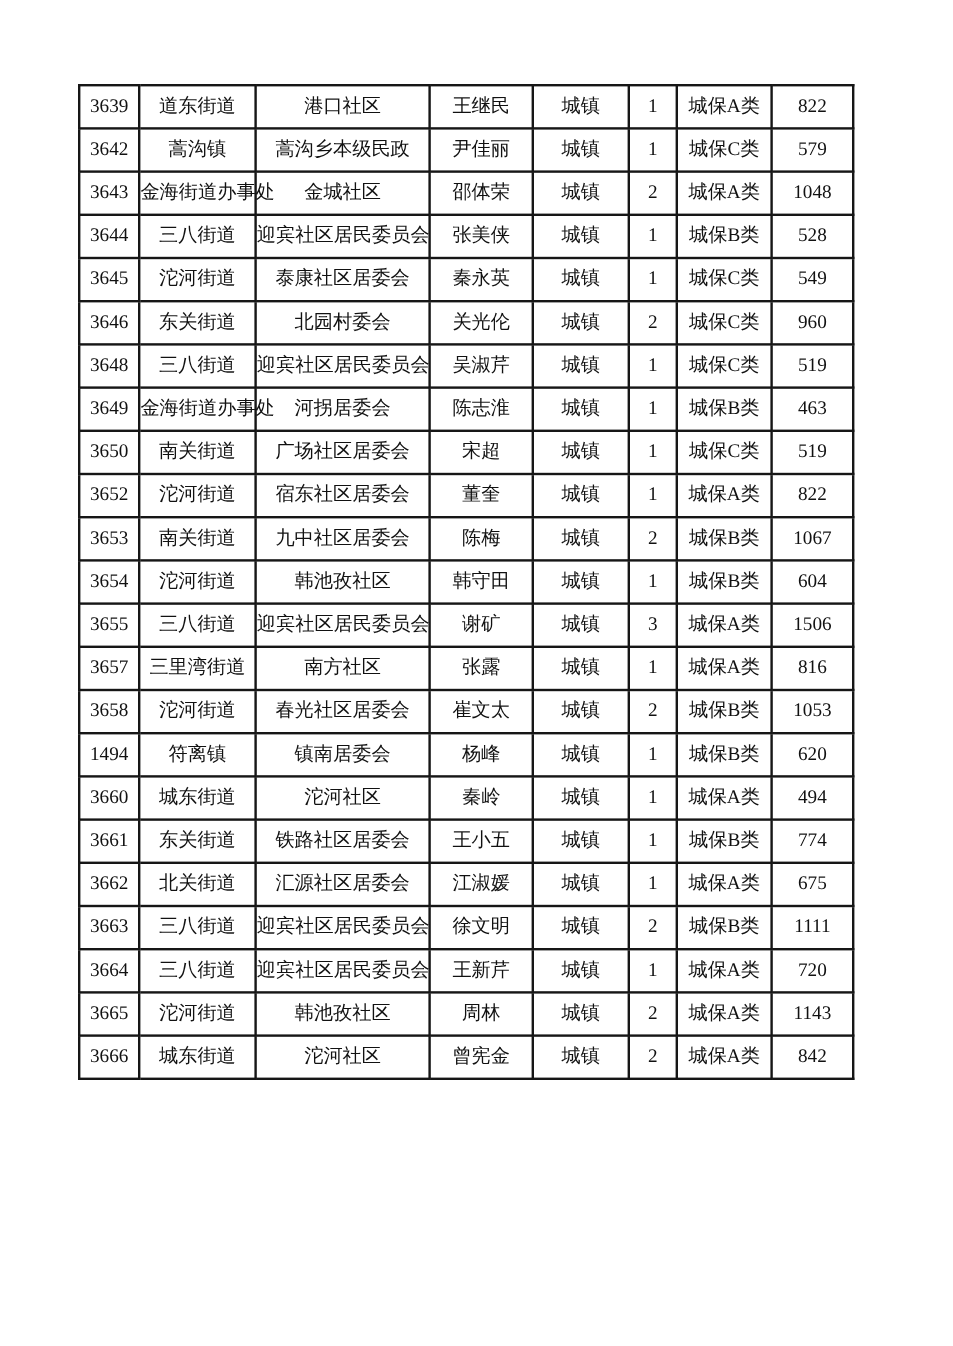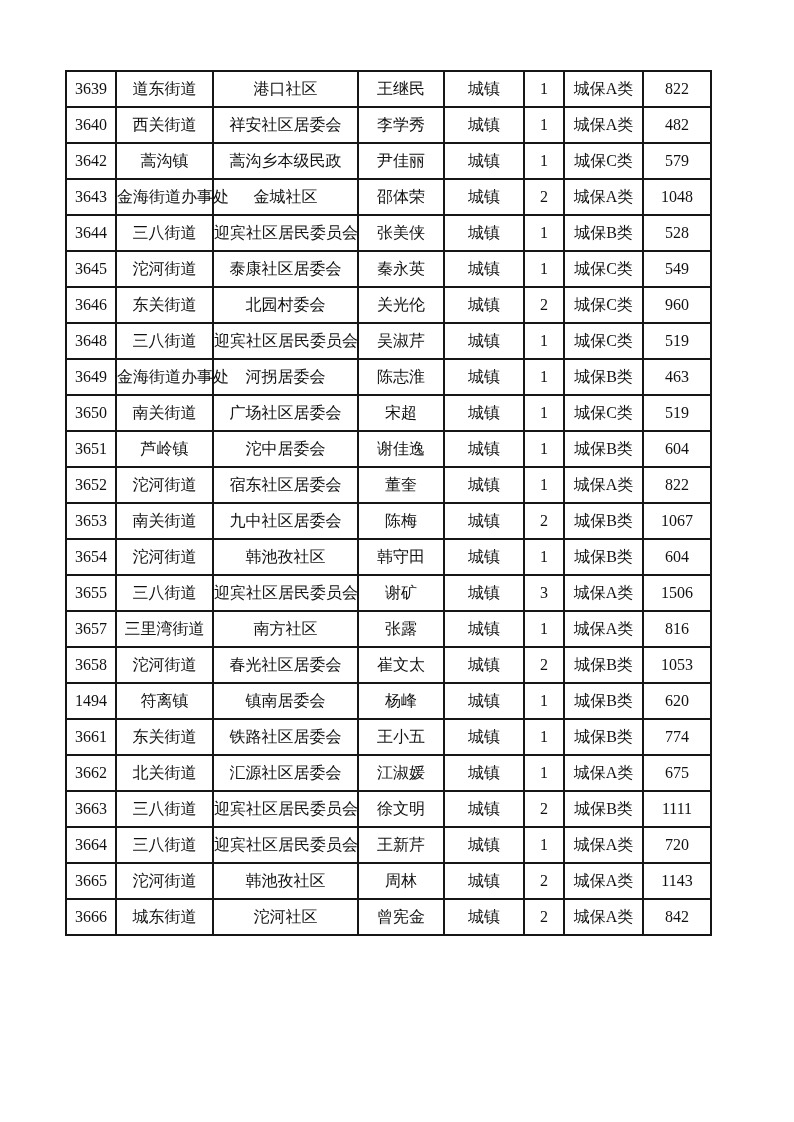--- a/index.html
+++ b/index.html
@@ -66,30 +66,20 @@
           <td>3639</td>
           <td>道东街道</td>
           <td>港口社区</td>
           <td>王继民</td>
           <td>城镇</td>
           <td>1</td>
           <td>城保A类</td>
           <td>822</td>
         </tr>
         <tr>
-          <td>3640</td>
-          <td>西关街道</td>
-          <td>祥安社区居委会</td>
-          <td>李学秀</td>
-          <td>城镇</td>
-          <td>1</td>
-          <td>城保A类</td>
-          <td>482</td>
-        </tr>
-        <tr>
           <td>3642</td>
           <td>蒿沟镇</td>
           <td>蒿沟乡本级民政</td>
           <td>尹佳丽</td>
           <td>城镇</td>
           <td>1</td>
           <td>城保C类</td>
           <td>579</td>
         </tr>
         <tr>
@@ -156,30 +146,20 @@
           <td>3650</td>
           <td>南关街道</td>
           <td>广场社区居委会</td>
           <td>宋超</td>
           <td>城镇</td>
           <td>1</td>
           <td>城保C类</td>
           <td>519</td>
         </tr>
         <tr>
-          <td>3651</td>
-          <td>芦岭镇</td>
-          <td>沱中居委会</td>
-          <td>谢佳逸</td>
-          <td>城镇</td>
-          <td>1</td>
-          <td>城保B类</td>
-          <td>604</td>
-        </tr>
-        <tr>
           <td>3652</td>
           <td>沱河街道</td>
           <td>宿东社区居委会</td>
           <td>董奎</td>
           <td>城镇</td>
           <td>1</td>
           <td>城保A类</td>
           <td>822</td>
         </tr>
         <tr>
@@ -234,20 +214,30 @@
         </tr>
         <tr>
           <td>1494</td>
           <td>符离镇</td>
           <td>镇南居委会</td>
           <td>杨峰</td>
           <td>城镇</td>
           <td>1</td>
           <td>城保B类</td>
           <td>620</td>
+        </tr>
+        <tr>
+          <td>3660</td>
+          <td>城东街道</td>
+          <td>沱河社区</td>
+          <td>秦岭</td>
+          <td>城镇</td>
+          <td>1</td>
+          <td>城保A类</td>
+          <td>494</td>
         </tr>
         <tr>
           <td>3661</td>
           <td>东关街道</td>
           <td>铁路社区居委会</td>
           <td>王小五</td>
           <td>城镇</td>
           <td>1</td>
           <td>城保B类</td>
           <td>774</td>

